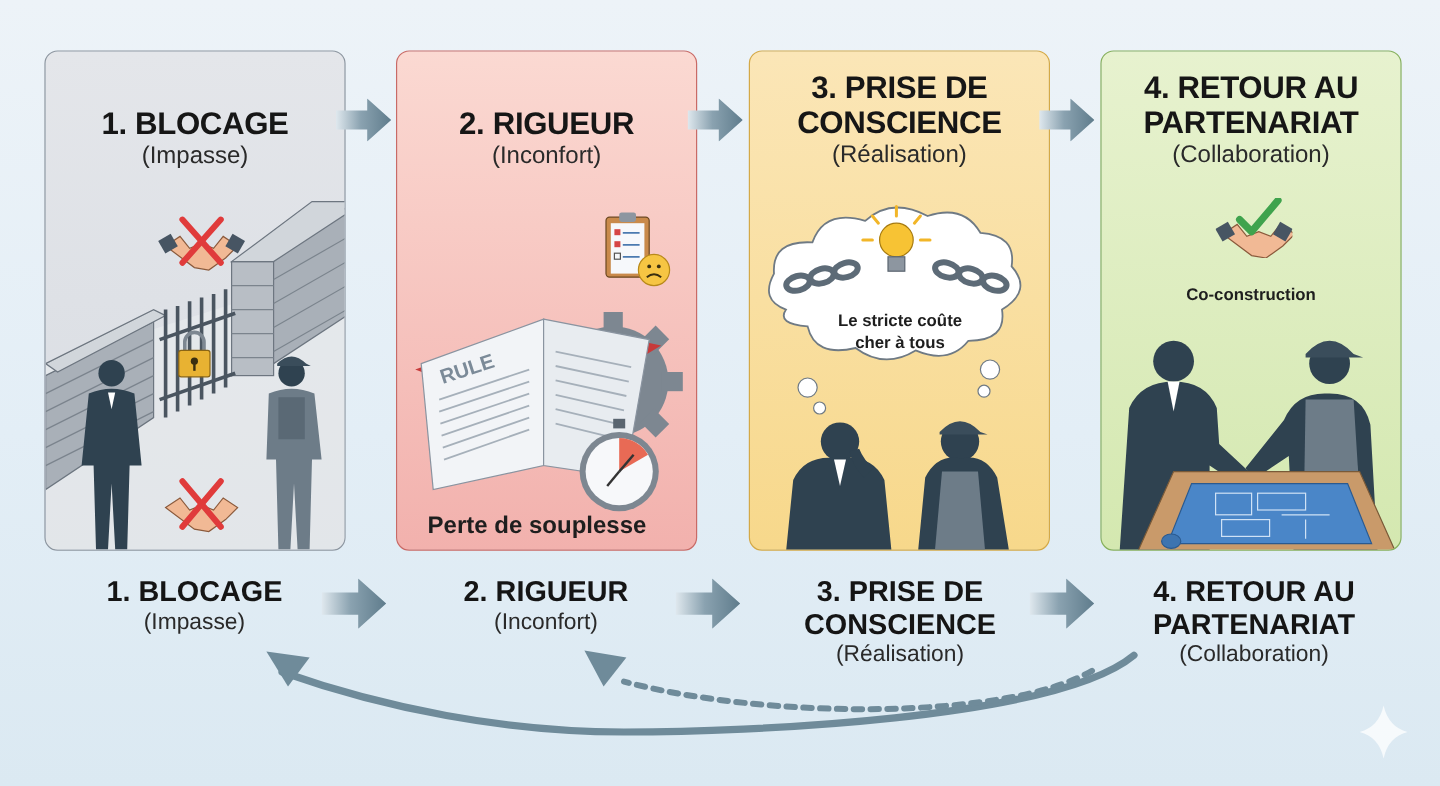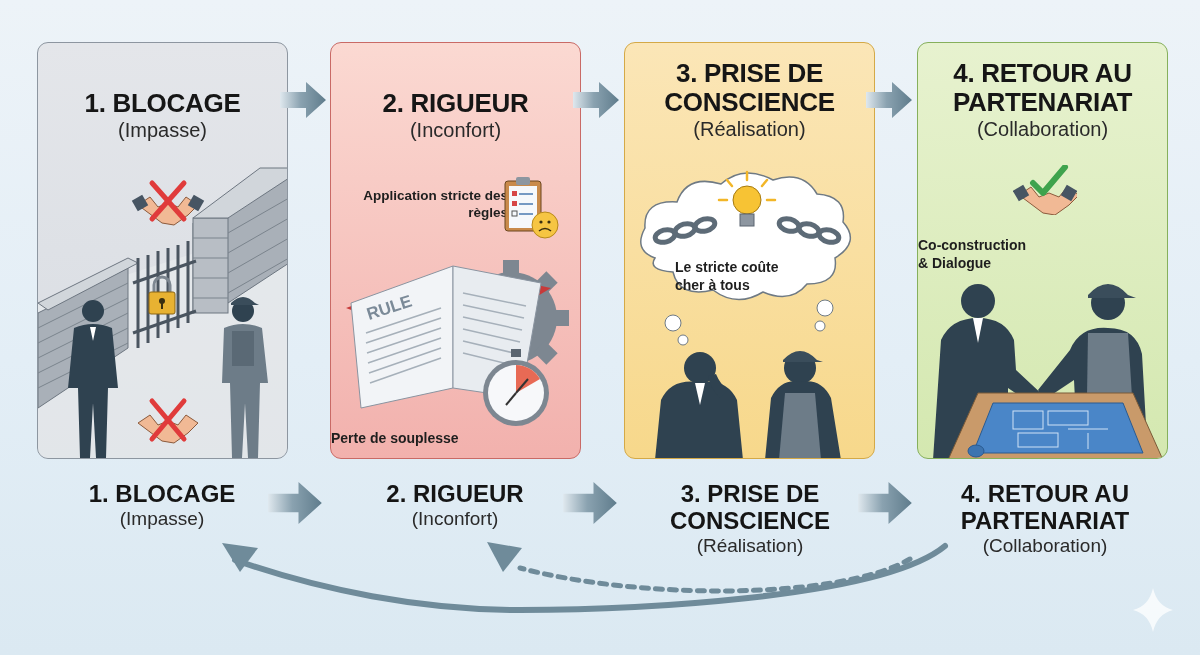--- a/index.html
+++ b/index.html
@@ -18,21 +18,21 @@
   .p2 { left: 330px; border-color: #c96a66; background: linear-gradient(180deg,#fbd9d2 0%,#f2b1ad 100%); }
   .p3 { left: 624px; border-color: #d4a947; background: linear-gradient(180deg,#fbe6b7 0%,#f7d88b 100%); }
   .p4 { left: 917px; border-color: #86b05c; background: linear-gradient(180deg,#e7f2cf 0%,#d4e8b0 100%); }
 
   .title { position: absolute; left: 0; right: 0; text-align: center; font-weight: bold; color: #161616; }
   .title .t { font-size: 26px; line-height: 29px; letter-spacing: -0.3px; display: block; }
   .title .s { font-size: 20px; line-height: 25px; font-weight: normal; color: #2a2a2a; display: block; }
 
   .arrow { position: absolute; width: 46px; height: 36px; }
 
-  .note { position: absolute; font-weight: bold; color: #1e1e1e; font-size: 14px; line-height: 17px; }
+  .note { position: absolute; text-align: center; font-weight: bold; color: #1e1e1e; font-size: 14px; line-height: 17px; }
 
   .bottom { position: absolute; text-align: center; }
   .bottom .t { font-size: 24px; font-weight: bold; line-height: 27px; color: #151515; display:block; }
   .bottom .s { font-size: 19px; line-height: 23px; color: #2a2a2a; display:block; }
 
   svg { display: block; }
   .abs { position: absolute; }
 </style>
 </head>
 <body>
@@ -130,21 +130,20 @@
 
 <svg class="arrow" style="left:280px;top:82px" viewBox="0 0 46 36">
   <path d="M0 10 h26 v-10 l20 18 l-20 18 v-10 h-26 z" fill="url(#arrGrad)"></path>
 </svg>
 
 <div class="panel p2">
   <div class="title" style="top:46px">
     <span class="t">2. RIGUEUR</span>
     <span class="s">(Inconfort)</span>
   </div>
-  <div class="note" style="left:12px;top:144px;width:165px;text-align:right;font-size:13.5px">Application stricte des règles</div>
   <svg class="abs" style="left:170px;top:130px" width="60" height="70" viewBox="0 0 60 70">
     <rect x="4" y="8" width="36" height="50" rx="3" fill="#c98a4b" stroke="#6b4720"></rect>
     <rect x="8" y="13" width="28" height="42" fill="#f6f8fb"></rect>
     <rect x="15" y="4" width="14" height="8" rx="2" fill="#8d96a0"></rect>
     <g stroke="#4a7ab0" stroke-width="1.5">
         <line x1="18" y1="21" x2="32" y2="21"></line>
         <line x1="18" y1="31" x2="32" y2="31"></line>
         <line x1="18" y1="41" x2="32" y2="41"></line>
       </g>
     <g fill="#d64545">
@@ -199,21 +198,21 @@
 
     <g transform="translate(175,145)">
       <rect x="-5" y="-44" width="10" height="8" fill="#5a6570"></rect>
       <circle r="33" fill="#7d8791"></circle>
       <circle r="28" fill="#f7f8fa"></circle>
       <path d="M0 0 L0 -28 A28 28 0 0 1 24 -14 Z" fill="#e86a55"></path>
       <line x1="0" y1="0" x2="-10" y2="12" stroke="#333" stroke-width="2"></line>
       <line x1="0" y1="0" x2="12" y2="-14" stroke="#333" stroke-width="2"></line>
     </g>
   </svg>
-  <div class="note" style="left:0;right:16px;top:387px;font-size:14px">Perte de souplesse</div>
+  <div class="note" style="left:0;right:16px;top:387px;font-size:20px">Perte de souplesse</div>
 </div>
 
 <svg class="arrow" style="left:573px;top:82px" viewBox="0 0 46 36">
   <path d="M0 10 h26 v-10 l20 18 l-20 18 v-10 h-26 z" fill="url(#arrGrad)"></path>
 </svg>
 
 <div class="panel p3">
   <div class="title" style="top:16px">
     <span class="t">3. PRISE DE</span>
     <span class="t">CONSCIENCE</span>
@@ -279,21 +278,20 @@
     <span class="s">(Collaboration)</span>
   </div>
   <svg class="abs" style="left:95px;top:122px" width="64" height="50" viewBox="0 0 64 50">
     <path d="M6 30 l12 -8 l8 10 l10 -4 l10 4 l8 -10 l12 8 l-10 10 l-14 10 l-12 -2 z" fill="#f1b995" stroke="#8b5a3c"></path>
     <rect x="2" y="22" width="12" height="12" fill="#475563" transform="rotate(-30 8 28)"></rect>
     <rect x="50" y="22" width="12" height="12" fill="#475563" transform="rotate(30 56 28)"></rect>
     <path d="M20 18 l10 10 l22 -26" fill="none" stroke="#3fa34d" stroke-width="6" stroke-linecap="round" stroke-linejoin="round"></path>
   </svg>
   <div class="note" style="left:0;right:0;top:193px;font-size:14px;line-height:18px">
     <div>Co-construction</div>
-    <div>&amp; Dialogue</div>
   </div>
   <svg class="abs" style="left:0;top:230px" width="251" height="187" viewBox="0 0 251 187">
 
     <g fill="#2f4250">
       <circle cx="60" cy="28" r="17"></circle>
       <path d="M15 187 l8 -120 q10 -22 37 -22 q27 0 36 22 l2 30 l30 28 l-8 10 l-30 -20 l0 72 z"></path>
       <path d="M55 45 l5 25 l5 -25 z" fill="#ffffff"></path>
     </g>
 
     <g>

